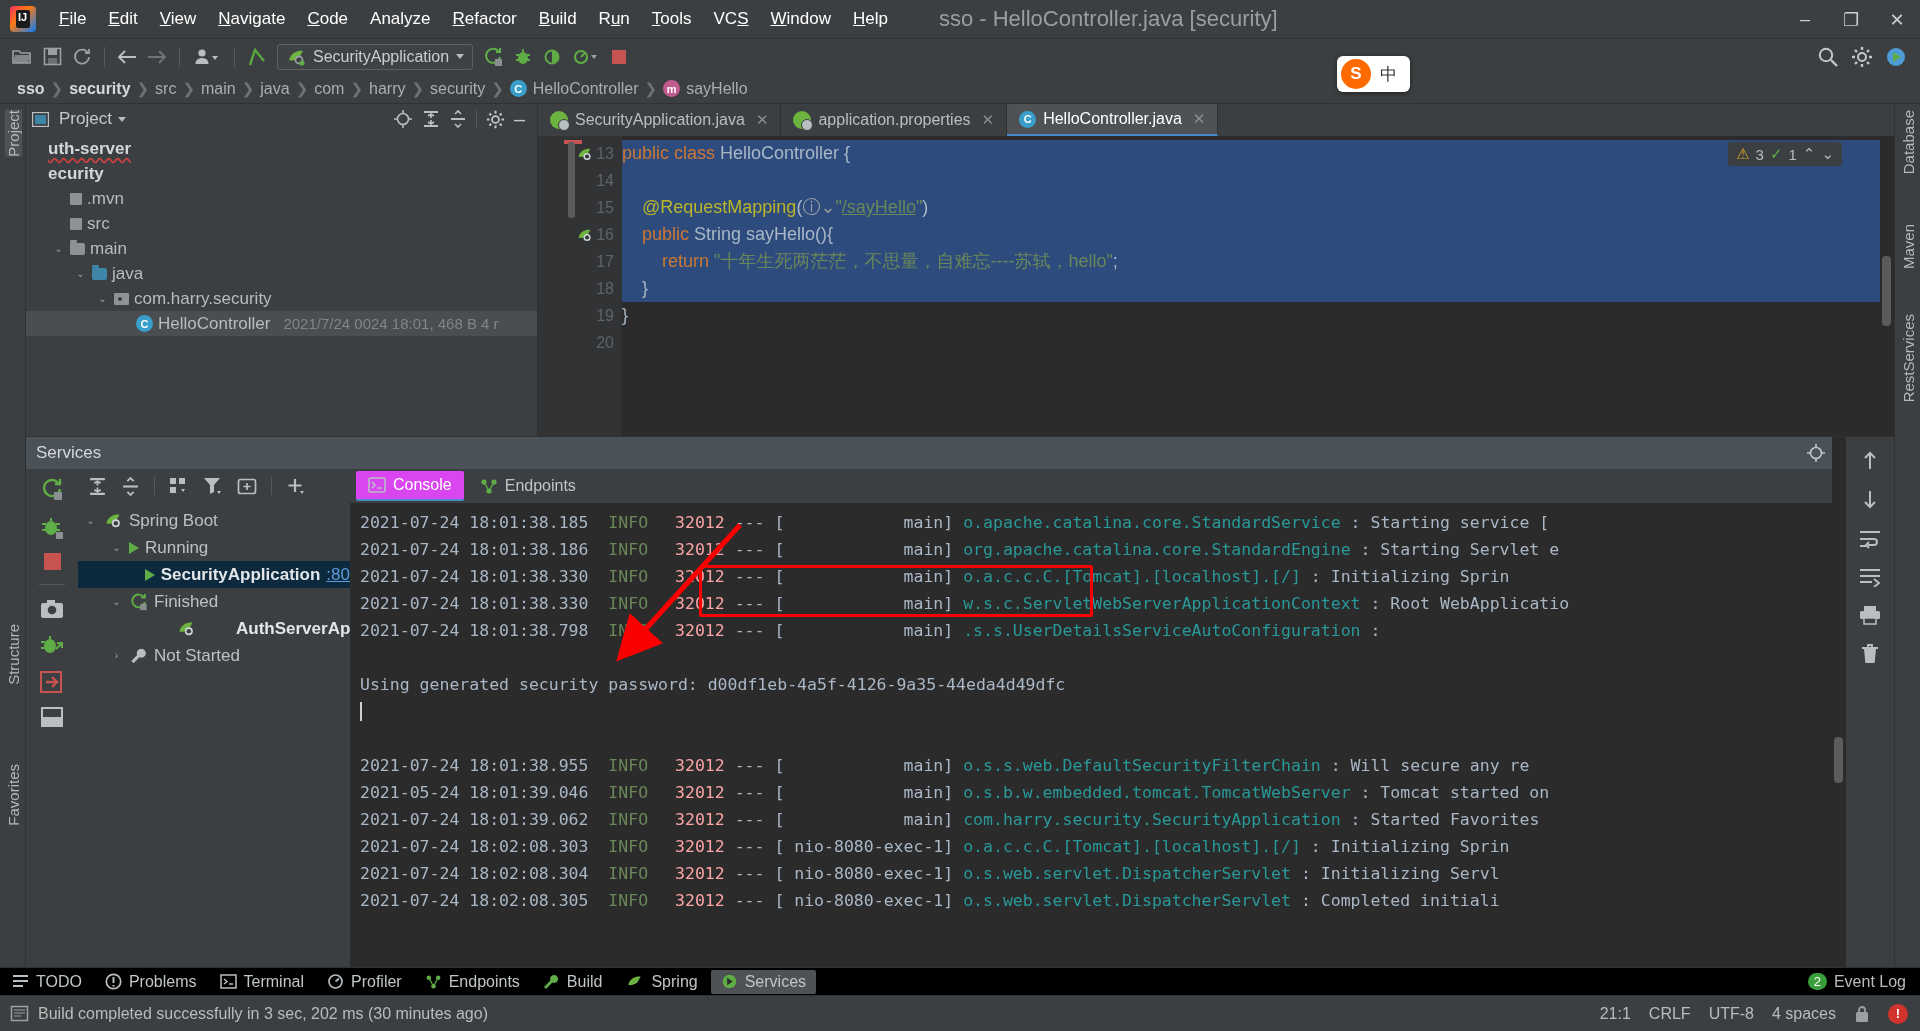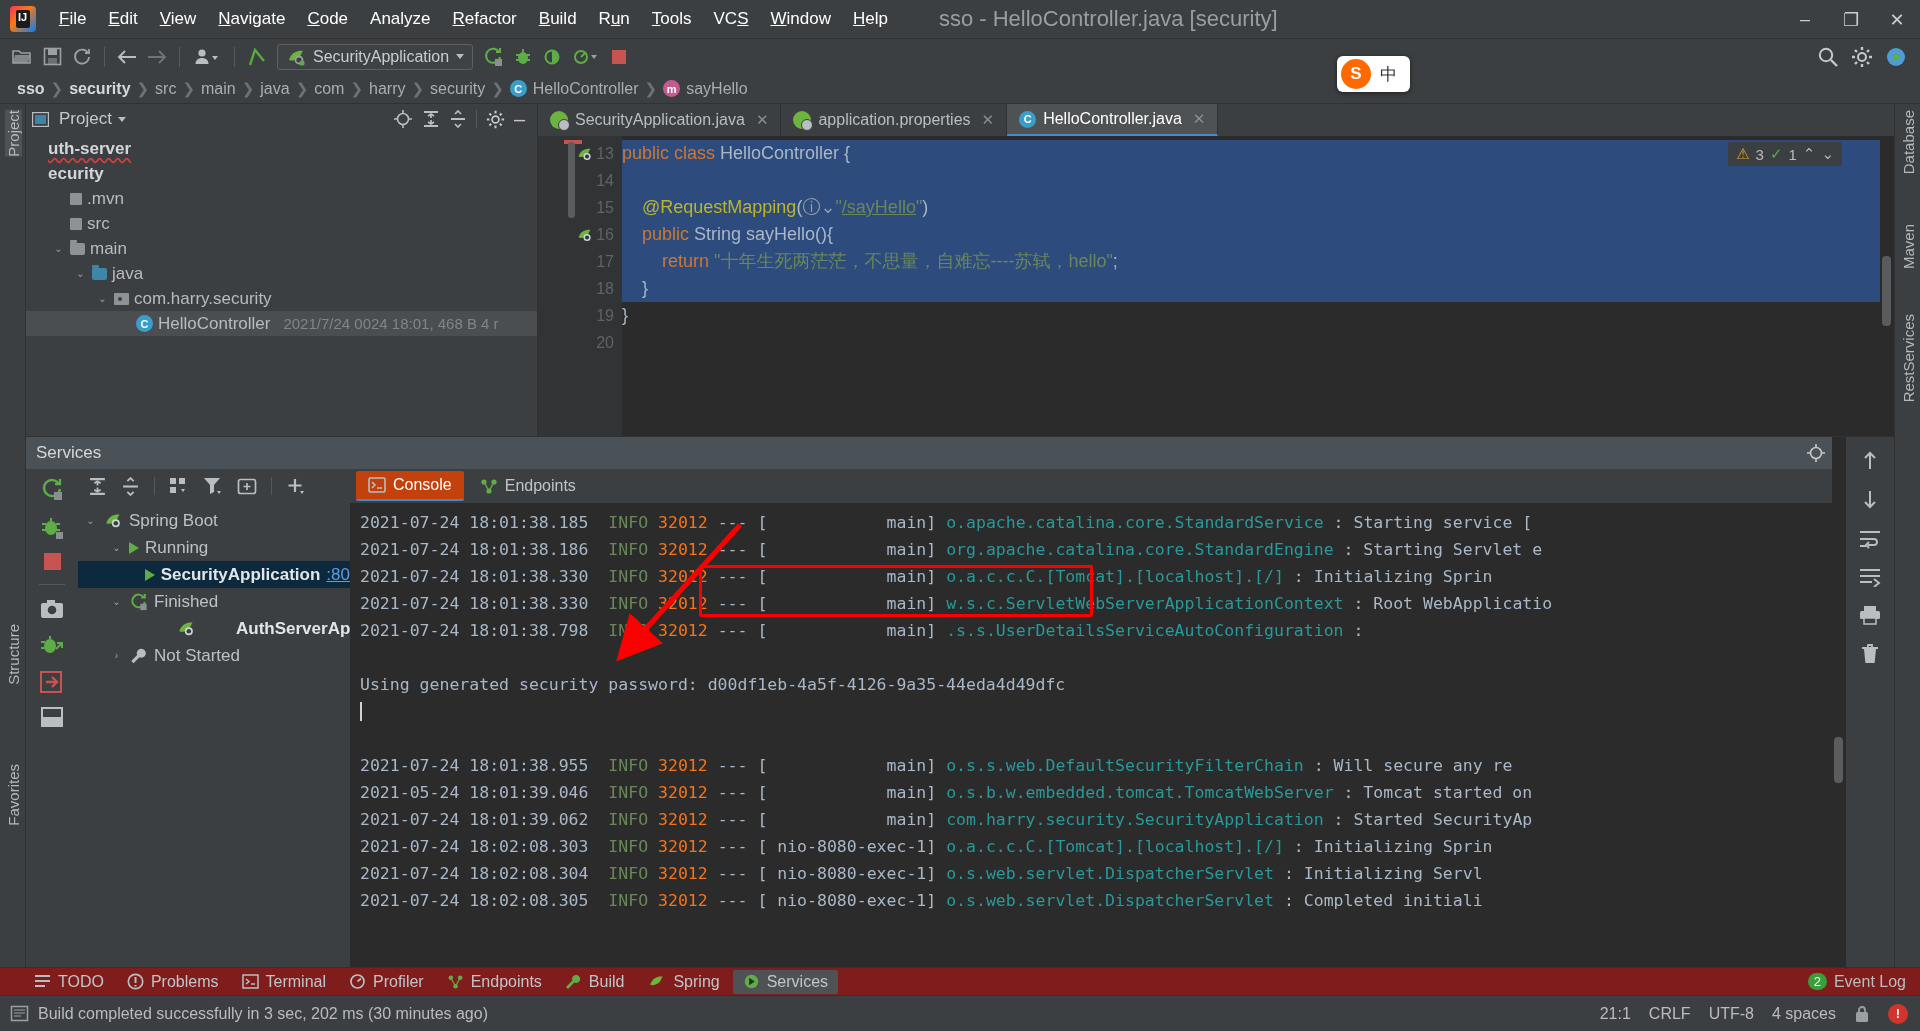--- a/index.html
+++ b/index.html
@@ -116,32 +116,32 @@
   #svc-tb{height:34px;display:flex;align-items:center;gap:14px;padding-left:10px;}
   #svc-tree{flex:1;font-size:17px;padding-top:4px;}
   .srow{height:27px;display:flex;align-items:center;gap:6px;padding-left:6px;white-space:nowrap;color:#bcc1c4;}
   .srow.sel{background:#0d293e;}
   .srow .bold{font-weight:bold;color:#e2e6e9;}
   .port{color:#5f9ede;text-decoration:underline;}
   .tri{width:0;height:0;border-left:10px solid #5fad46;border-top:6px solid transparent;border-bottom:6px solid transparent;display:inline-block;}
   #console-col{flex:1;display:flex;flex-direction:column;min-width:0;background:#3c3f41;}
   #console-tabs{height:34px;display:flex;align-items:center;gap:4px;padding-left:6px;font-size:16px;}
   .ctab{display:flex;align-items:center;gap:7px;padding:5px 12px;color:#bfc4c7;border-radius:2px;}
-  .ctab.active{background:#c2410c;border-bottom:2px solid #4a88c7;color:#fff;}
+  .ctab.active{background:#d946ef;border-bottom:2px solid #4a88c7;color:#fff;}
   #console{flex:1;background:#2b2b2b;position:relative;overflow:hidden;font-family:"DejaVu Sans Mono",monospace;font-size:16.5px;padding:6px 0 0 10px;}
   .log{height:27px;line-height:27px;white-space:pre;color:#a9b7c6;}
-  .lv{color:#6a8759;} .pid{color:#f97316;} .cl-name{color:#299999;} .msg{color:#a9b7c6;}
+  .lv{color:#6a8759;} .pid{color:#fca5a5;margin-left:17px;} .cl-name{color:#299999;} .msg{color:#a9b7c6;}
   #console-right{position:absolute;right:0;top:0;bottom:0;width:48px;display:flex;flex-direction:column;align-items:center;gap:18px;padding-top:12px;background:#3c3f41;}
   #console-scroll{position:absolute;right:48px;top:0;bottom:0;width:14px;background:#2b2b2b;}
   #console-scroll .thumb{position:absolute;left:2px;top:300px;width:9px;height:46px;background:#5a5c5e;border-radius:4px;}
   #redbox{position:absolute;border:3px solid #fb0000;border-radius:2px;left:349px;top:62px;width:394px;height:52px;pointer-events:none;}
   #redarrow{position:absolute;left:0;top:0;pointer-events:none;}
 
   
-  #toolwin-bar{position:absolute;left:0;right:0;bottom:36px;height:28px;background:#7f1d1d;display:flex;align-items:center;padding-left:24px;gap:4px;font-size:16px;border-top:1px solid #2f3133;}
+  #toolwin-bar{position:absolute;left:0;right:0;bottom:36px;height:28px;background:#000000;display:flex;align-items:center;padding-left:2px;gap:4px;font-size:16px;border-top:1px solid #2f3133;}
   .twb{display:flex;align-items:center;gap:7px;padding:3px 10px;color:#c0c5c8;border-radius:2px;}
   .twb.active{background:#4e5254;}
   #status{position:absolute;left:0;right:0;bottom:0;height:36px;background:#3c3f41;display:flex;align-items:center;padding-left:10px;gap:9px;font-size:16px;border-top:1px solid #2f3133;}
   #status .r{margin-left:auto;display:flex;align-items:center;gap:18px;padding-right:12px;}
   .err-dot{width:20px;height:20px;border-radius:50%;background:#d0342c;color:#fff;font-size:13px;display:flex;align-items:center;justify-content:center;font-weight:bold;}
   svg{display:block;}
 </style>
 </head>
 <body>
 
@@ -701,21 +701,21 @@
             <div class="log"><span class="msg">2021-07-24 18:01:38.186  </span><span class="lv">INFO</span><span class="msg"> </span><span class="pid">32012</span><span class="msg"> --- [            main] </span><span class="cl-name">org.apache.catalina.core.StandardEngine</span><span class="msg"> : Starting Servlet e</span></div>
             <div class="log"><span class="msg">2021-07-24 18:01:38.330  </span><span class="lv">INFO</span><span class="msg"> </span><span class="pid">32012</span><span class="msg"> --- [            main] </span><span class="cl-name">o.a.c.c.C.[Tomcat].[localhost].[/]</span><span class="msg"> : Initializing Sprin</span></div>
             <div class="log"><span class="msg">2021-07-24 18:01:38.330  </span><span class="lv">INFO</span><span class="msg"> </span><span class="pid">32012</span><span class="msg"> --- [            main] </span><span class="cl-name">w.s.c.ServletWebServerApplicationContext</span><span class="msg"> : Root WebApplicatio</span></div>
             <div class="log"><span class="msg">2021-07-24 18:01:38.798  </span><span class="lv">INFO</span><span class="msg"> </span><span class="pid">32012</span><span class="msg"> --- [            main] </span><span class="cl-name">.s.s.UserDetailsServiceAutoConfiguration</span><span class="msg"> :</span></div>
             <div class="log">&nbsp;</div>
             <div class="log"><span class="msg">Using generated security password: </span><span class="msg">d00df1eb-4a5f-4126-9a35-44eda4d49dfc</span></div>
             <div class="log"><span style="border-left:2px solid #d0d0d0;padding-left:0;">&nbsp;</span></div>
             <div class="log">&nbsp;</div>
             <div class="log"><span class="msg">2021-07-24 18:01:38.955  </span><span class="lv">INFO</span><span class="msg"> </span><span class="pid">32012</span><span class="msg"> --- [            main] </span><span class="cl-name">o.s.s.web.DefaultSecurityFilterChain</span><span class="msg"> : Will secure any re</span></div>
             <div class="log"><span class="msg">2021-05-24 18:01:39.046  </span><span class="lv">INFO</span><span class="msg"> </span><span class="pid">32012</span><span class="msg"> --- [            main] </span><span class="cl-name">o.s.b.w.embedded.tomcat.TomcatWebServer</span><span class="msg"> : Tomcat started on</span></div>
-            <div class="log"><span class="msg">2021-07-24 18:01:39.062  </span><span class="lv">INFO</span><span class="msg"> </span><span class="pid">32012</span><span class="msg"> --- [            main] </span><span class="cl-name">com.harry.security.SecurityApplication</span><span class="msg"> : Started SecurityAp</span></div>
+            <div class="log"><span class="msg">2021-07-24 18:01:39.062  </span><span class="lv">INFO</span><span class="msg"> </span><span class="pid">32012</span><span class="msg"> --- [            main] </span><span class="cl-name">com.harry.security.SecurityApplication</span><span class="msg"> : Started Favorites</span></div>
             <div class="log"><span class="msg">2021-07-24 18:02:08.303  </span><span class="lv">INFO</span><span class="msg"> </span><span class="pid">32012</span><span class="msg"> --- [ nio-8080-exec-1] </span><span class="cl-name">o.a.c.c.C.[Tomcat].[localhost].[/]</span><span class="msg"> : Initializing Sprin</span></div>
             <div class="log"><span class="msg">2021-07-24 18:02:08.304  </span><span class="lv">INFO</span><span class="msg"> </span><span class="pid">32012</span><span class="msg"> --- [ nio-8080-exec-1] </span><span class="cl-name">o.s.web.servlet.DispatcherServlet</span><span class="msg"> : Initializing Servl</span></div>
             <div class="log"><span class="msg">2021-07-24 18:02:08.305  </span><span class="lv">INFO</span><span class="msg"> </span><span class="pid">32012</span><span class="msg"> --- [ nio-8080-exec-1] </span><span class="cl-name">o.s.web.servlet.DispatcherServlet</span><span class="msg"> : Completed initiali</span></div>
           </div>
         <div id="redbox"></div>
         <svg id="redarrow" width="420" height="220">
           <defs>
               <marker id="ah" markerWidth="9" markerHeight="9" refX="4" refY="4.5" orient="auto">
             <path d="M0 0 L9 4.5 L0 9 z" fill="#fb0000"></path>
               </marker>

